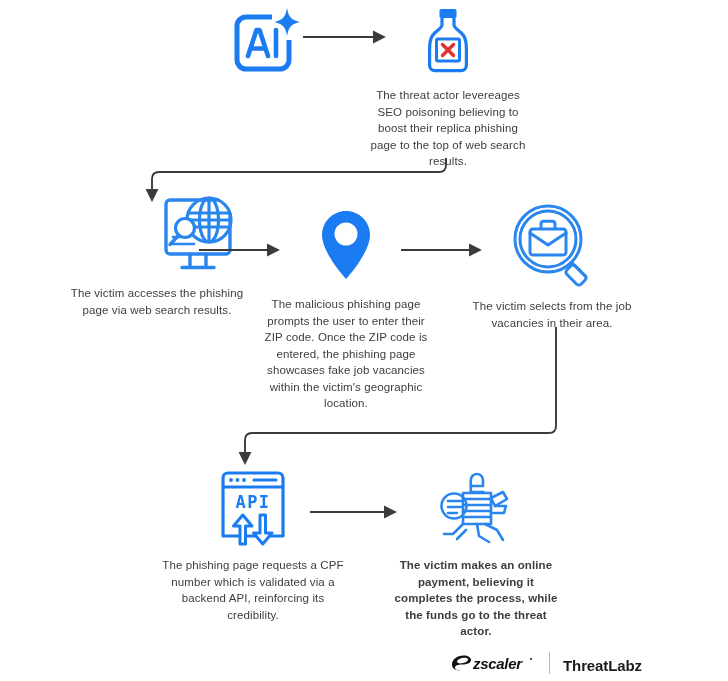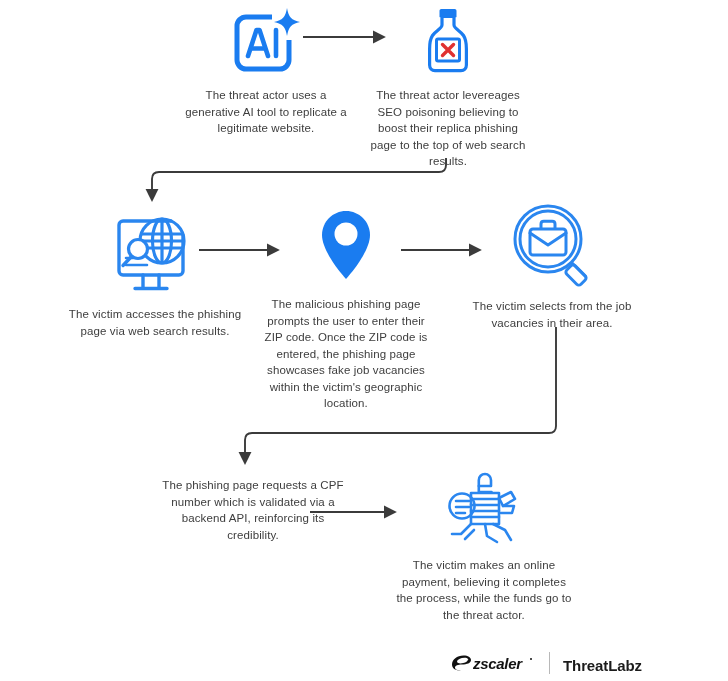--- a/index.html
+++ b/index.html
@@ -38,30 +38,30 @@
     color: #3d3d3d;
     letter-spacing: 0.01em;
   }
 
   
   #step-1 { left: 176px; top: 6px;   width: 180px; }
   #step-1 .step-text { width: 168px; }
   #step-2 { left: 358px; top: 6px;   width: 180px; }
   #step-2 .step-text { width: 168px; }
 
-  #step-3 { left: 62px;  top: 213px; width: 186px; }
+  #step-3 { left: 62px;  top: 192px; width: 186px; align-items: flex-end; }
   #step-3 .step-text { width: 182px; }
   #step-4 { left: 260px; top: 203px; width: 172px; }
   #step-4 .step-text { width: 164px; }
   #step-5 { left: 462px; top: 199px; width: 180px; }
   #step-5 .step-text { width: 172px; }
 
   #step-6 { left: 158px; top: 468px; width: 190px; }
   #step-6 .step-text { width: 184px; text-align: center; }
-  #step-7 { left: 394px; top: 468px; width: 180px; }
+  #step-7 { left: 386px; top: 468px; width: 180px; font-weight: bold; }
   #step-7 .step-text { width: 176px; }
 
   
   .arrow {
     position: absolute;
   }
 
   
   .footer {
     position: absolute;
@@ -102,21 +102,20 @@
 
         <path d="M20 50 L28.5 24 L31.5 24 L40 50" fill="none" stroke="#1a7cf0" stroke-width="4.6" stroke-linecap="round" stroke-linejoin="round"></path>
         <path d="M23.6 42.5 L36.4 42.5" fill="none" stroke="#1a7cf0" stroke-width="4.6" stroke-linecap="round"></path>
 
         <path d="M48 24 L48 50" fill="none" stroke="#1a7cf0" stroke-width="4.6" stroke-linecap="round"></path>
 
         <path d="M59 2 C60.5 11 63.5 14.2 72 16 C63.5 17.8 60.5 21 59 30
                  C57.5 21 54.5 17.8 46 16 C54.5 14.2 57.5 11 59 2 Z" fill="#1a7cf0"></path>
       </svg>
     </span>
-    <div class="step-text">The threat actor uses a generative AI tool to replicate a legitimate website.</div>
   </div>
 
   <div class="step" id="step-2">
     <span class="step-icon">
       <svg width="76" height="72" viewBox="0 0 76 72">
 
         <rect x="29.5" y="3" width="17" height="9" rx="1.8" fill="#1a7cf0"></rect>
 
         <path d="M32 12 L32 19 M44 12 L44 19" stroke="#1a7cf0" stroke-width="3.2" fill="none"></path>
 
@@ -224,20 +223,39 @@
   <svg class="arrow" style="left:233px; top:327px;" width="340" height="145">
     <defs>
       <marker id="ah5" markerWidth="7" markerHeight="7" refX="6" refY="3.5" orient="auto">
         <path d="M0,0 L7,3.5 L0,7 z" fill="#3b3b3b"></path>
       </marker>
     </defs>
     <path d="M323 0 L323 99 Q323 106 316 106 L19 106 Q12 106 12 113 L12 136" fill="none" stroke="#3b3b3b" stroke-width="1.9" marker-end="url(#ah5)"></path>
   </svg>
 
   <div class="step" id="step-6">
+    <span class="step-icon">
+      <svg width="86" height="80" viewBox="0 0 86 80">
+
+        <path d="M18 5 L68 5 C70.8 5 73 7.2 73 10 L73 68 L13 68 L13 10
+                 C13 7.2 15.2 5 18 5 Z" fill="none" stroke="#1a7cf0" stroke-width="3.2" stroke-linejoin="round"></path>
+        <path d="M13 19 L73 19" stroke="#1a7cf0" stroke-width="3.2"></path>
+
+        <circle cx="21" cy="12" r="1.9" fill="#1a7cf0"></circle>
+        <circle cx="27.5" cy="12" r="1.9" fill="#1a7cf0"></circle>
+        <circle cx="34" cy="12" r="1.9" fill="#1a7cf0"></circle>
+        <path d="M44 12 L66 12" stroke="#1a7cf0" stroke-width="3.2" stroke-linecap="round"></path>
+
+        <text x="43" y="40" text-anchor="middle" font-family="'DejaVu Sans Mono', monospace" font-size="17" font-weight="bold" fill="#1a7cf0" letter-spacing="1.5">API</text>
+
+        <path d="M30 76 L30 58 L23.5 58 L32.8 47 L42 58 L35.5 58 L35.5 76 Z" fill="#ffffff" stroke="#1a7cf0" stroke-width="3" stroke-linejoin="round"></path>
+
+        <path d="M50 47 L50 65 L43.5 65 L52.8 76 L62 65 L55.5 65 L55.5 47 Z" fill="#ffffff" stroke="#1a7cf0" stroke-width="3" stroke-linejoin="round"></path>
+      </svg>
+    </span>
     <div class="step-text">The phishing page requests a CPF number which is validated via a backend API, reinforcing its credibility.</div>
   </div>
 
   <div class="step" id="step-7">
     <span class="step-icon">
       <svg width="86" height="80" viewBox="0 0 86 80">
         <g fill="none" stroke="#2a86ef" stroke-width="2.6" stroke-linecap="round" stroke-linejoin="round">
 
           <path d="M44 6 C40.5 6 37.8 8.7 37.8 12.2 L37.8 18 L50 18 L50 12.2
                    C50 8.7 47.5 6 44 6 Z"></path>

